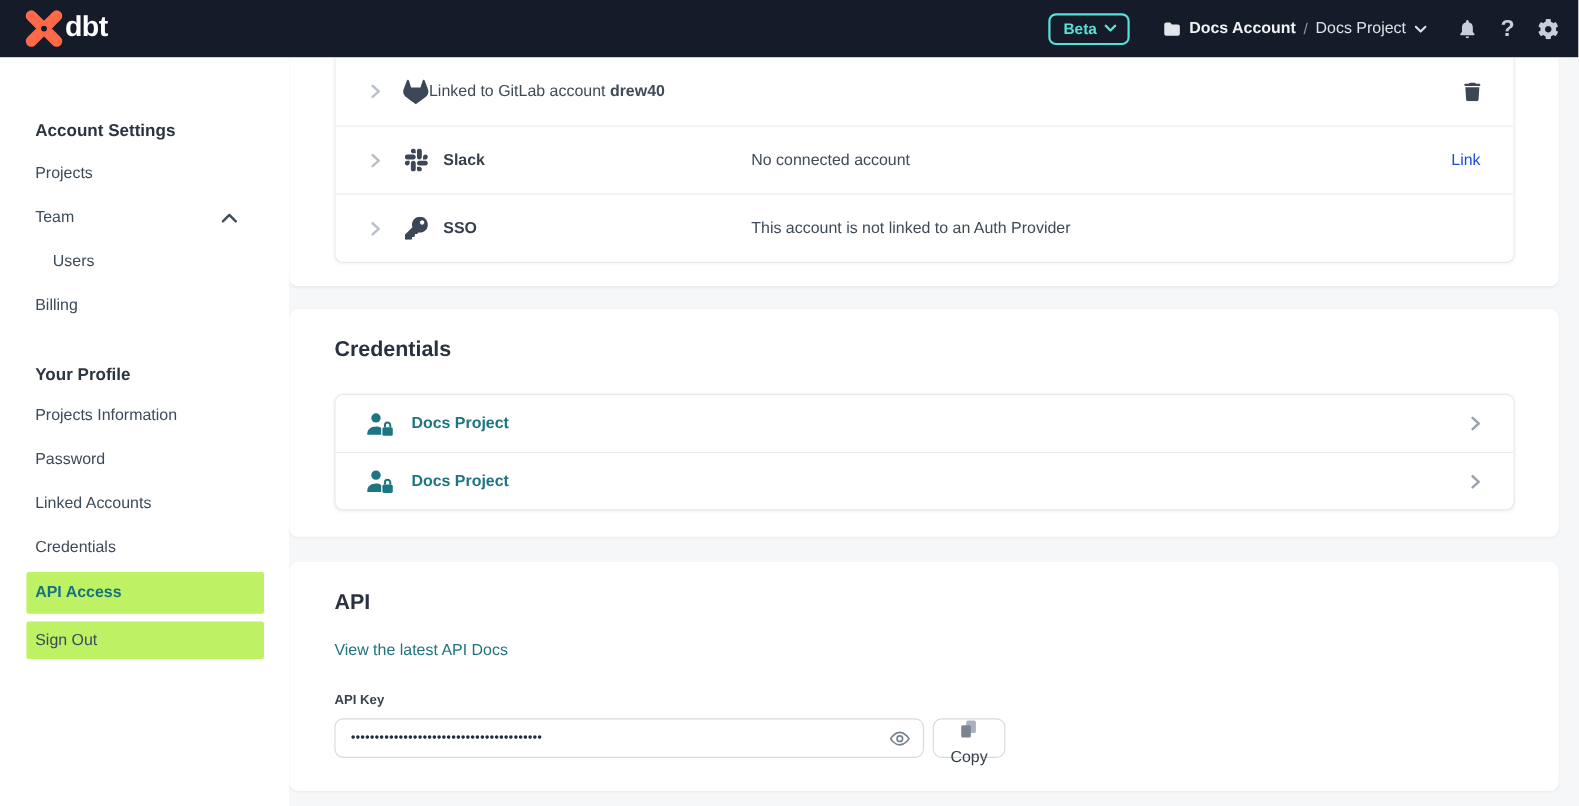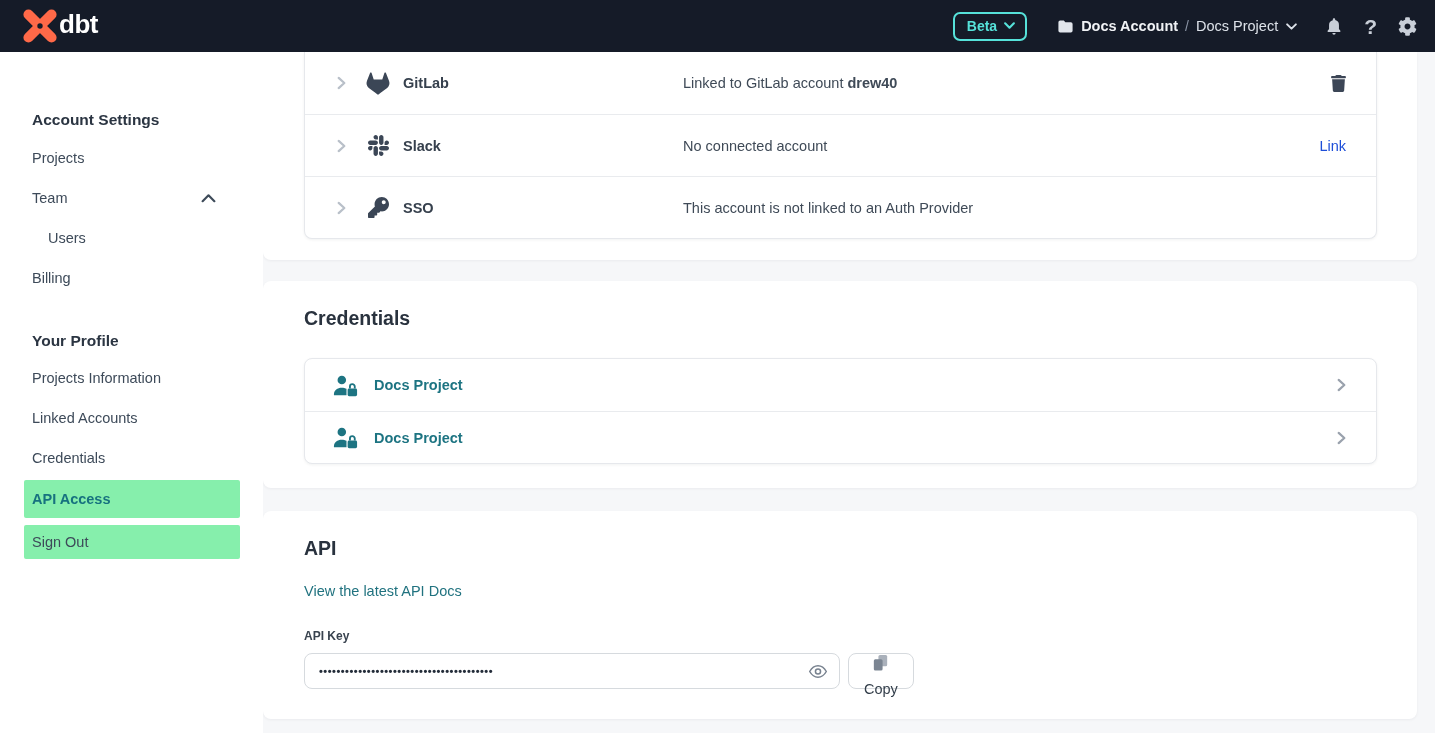--- a/index.html
+++ b/index.html
@@ -34,21 +34,21 @@
 
   
   .side-heading { margin-left:32px; height:22px; line-height:22px; font-size:15.5px;
     font-weight:700; color:#2b3542; }
   .side-items { margin-top:7px; }
   .side-item { height:40px; line-height:40px; padding-left:32px; font-size:14.5px;
     color:#3d4a59; cursor:pointer; display:flex; align-items:center; }
   .side-item.indent { padding-left:48px; }
   .side-item .expander { margin-left:auto; margin-right:47px; display:flex; align-items:center; }
   .side-sec2 { margin-top:32px; }
-  .side-block { margin:0 0 0 24px; width:216px; background:#86efac; border-radius:2px;
+  .side-block { margin:0 0 0 24px; width:216px; background:#bef264; border-radius:2px;
     padding-left:8px; cursor:pointer; display:flex; align-items:center; }
   .side-block.active { height:38px; margin-top:2px; color:#17727f; font-weight:700; font-size:14.5px; }
   .side-block.signout { height:34px; margin-top:7px; color:#3d4a59; font-size:14.5px; }
 
   
   .card { background:#fff; border-radius:8px; box-shadow:0 1px 3px rgba(22,28,40,.05); }
   .card-accounts { border-radius:0 0 8px 8px; height:208px; padding:0 40px 0 41px; }
   .inner-list { border:1px solid #e6e8ec; border-radius:8px; background:#fff;
     box-shadow:0 1px 3px rgba(22,28,40,.06); overflow:hidden; }
   .inner-list.cut-top { border-top:none; border-radius:0 0 8px 8px; }
@@ -152,20 +152,21 @@
             </svg>
         </span>
       </div>
       <div class="side-item indent">Users</div>
       <div class="side-item">Billing</div>
     </div>
 
     <div class="side-heading side-sec2">Your Profile</div>
     <div class="side-items" style="margin-top:6px;">
       <div class="side-item">Projects Information</div>
+      <div class="side-item">Password</div>
       <div class="side-item">Linked Accounts</div>
       <div class="side-item">Credentials</div>
       <div class="side-block active">API Access</div>
       <div class="side-block signout">Sign Out</div>
     </div>
   </div>
 
   <div class="main">
 
     <div class="card card-accounts">
@@ -175,21 +176,20 @@
           <span class="row-chevron">
             <svg width="9" height="14" viewBox="0 0 8 12">
                 <polyline points="1.5,1.5 6.5,6 1.5,10.5" fill="none" stroke="currentColor" stroke-width="2" stroke-linecap="round" stroke-linejoin="round"></polyline>
               </svg>
           </span>
           <span class="acct-icon">
             <svg width="24" height="23" viewBox="0 0 512 512">
                 <path fill="#3b4656" d="M503.5 204.6l-.7-1.8L433.1 21c-1.4-3.5-3.9-6.6-7.2-8.6-2.4-1.6-5.1-2.5-8-2.8-2.9-.3-5.7.1-8.4 1.1-2.7 1-5.1 2.7-7.1 4.8-1.9 2.1-3.3 4.7-4.1 7.4l-47 144H160.8l-47.1-144c-.8-2.8-2.2-5.3-4.1-7.4-2-2.1-4.4-3.8-7.1-4.8-2.6-1-5.5-1.4-8.4-1.1-2.9.3-5.6 1.2-8 2.8-3.2 2.1-5.7 5.1-7.1 8.6L9.3 202.8l-.8 1.8c-10 26.2-11.2 55-3.5 82 7.7 26.9 24 50.7 46.4 67.6l.3.2.6.4 106 79.5 52.6 39.7 32 24.2c3.7 1.9 8.3 4.3 13 4.3s9.3-2.4 13-4.3l32-24.2 52.6-39.7 106.7-79.9.3-.3c22.4-16.9 38.7-40.6 45.6-67.5 8.6-27 7.4-55.8-2.6-82z"></path>
               </svg>
           </span>
-          <span class="acct-name">GitLab</span>
           <span class="acct-status"><span>Linked to GitLab account </span><b>drew40</b></span>
           <span class="acct-action trash-btn">
             <svg width="15" height="17" viewBox="0 0 448 512">
                 <path fill="#3c4656" d="M135.2 17.7C140.6 6.8 151.7 0 163.8 0h120.4c12.1 0 23.2 6.8 28.6 17.7L320 32h96c17.7 0 32 14.3 32 32s-14.3 32-32 32H32C14.3 96 0 81.7 0 64s14.3-32 32-32h96l7.2-14.3zM394.8 466.1c-1.6 26.2-23.5 45.9-49.6 45.9H102.8c-26.1 0-48-19.7-49.6-45.9L32 128h384l-21.2 338.1z"></path>
               </svg>
           </span>
         </div>
 
         <div class="acct-row">
           <span class="row-chevron">

